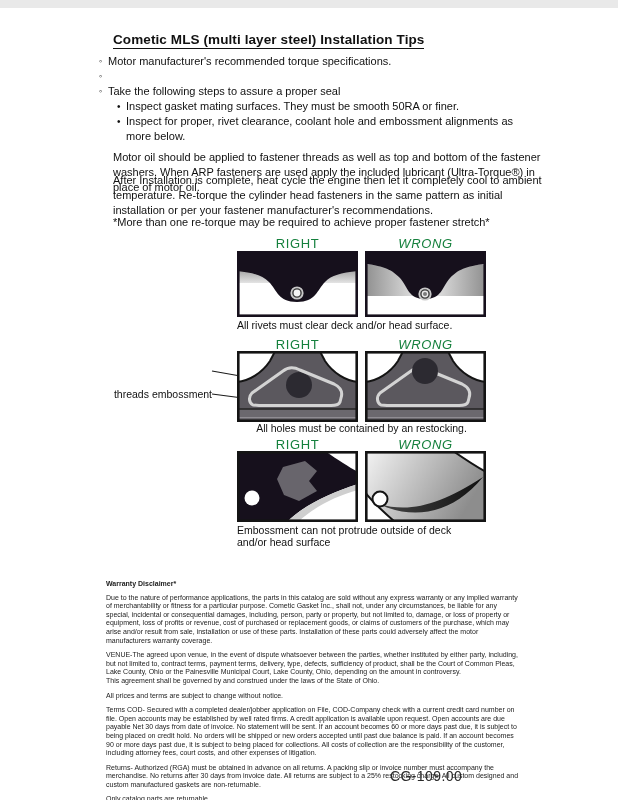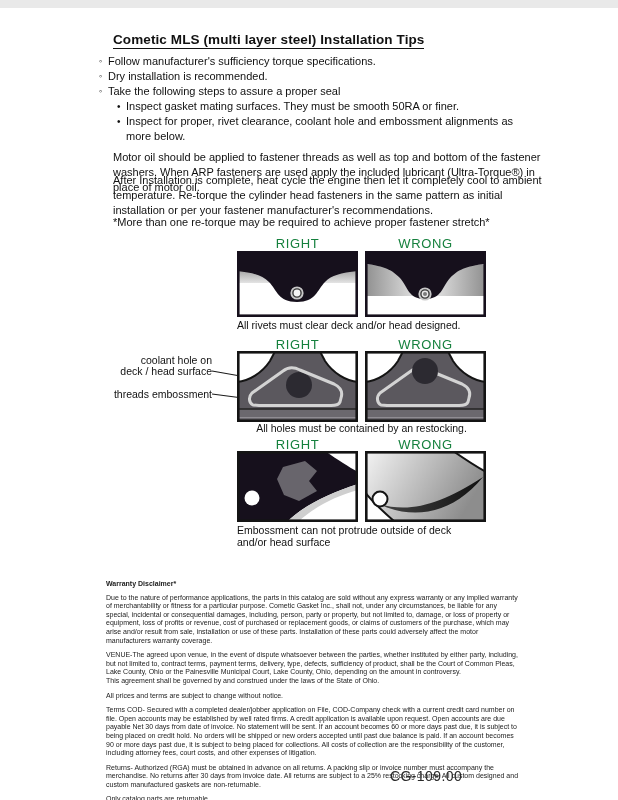--- a/index.html
+++ b/index.html
@@ -16,21 +16,21 @@
   .bullets{left:99px;top:46px;font-size:11px;line-height:14.9px;width:440px;}
   .bullet-line{display:flex;}
   .bullet-line .marker{width:9px;flex:0 0 9px;font-size:9px;line-height:15px;}
   .bullet-line.sub{padding-left:18px;}
   .bullet-line.sub .marker{font-size:10px;}
   .diesel-head{left:113px;top:117px;font-size:13px;font-weight:bold;}
   .para{left:113px;font-size:11px;line-height:14.9px;width:434px;white-space:pre-line;}
   .p1{top:142px;} .p2{top:165px;} .p3{top:207px;}
   .col-label{font-size:13px;letter-spacing:.6px;text-align:center;width:121px;color:#15803d;}
   .r1-lab{top:228px;} .r2-lab{top:329px;} .r3-lab{top:429px;}
-  .lab-left{left:237px;} .lab-right{left:365px;}
+  .lab-left{left:237px;} .lab-right{left:365px;font-style:italic;}
   .panel{display:block;}
   .pan-r1{top:243px;} .pan-r2{top:343px;} .pan-r3{top:443px;}
   .caption{font-size:10.5px;line-height:11.5px;color:#111;}
   .cap1{left:237px;top:312px;width:260px;}
   .cap2{left:237px;top:415px;width:249px;text-align:center;}
   .cap3{left:237px;top:517px;width:250px;white-space:pre-line;}
   .anno{font-size:10.5px;line-height:11px;text-align:right;width:124px;left:88px;color:#111;}
   .anno1{top:347px;white-space:pre-line;}
   .anno2{top:381px;}
   .leader{left:205px;top:352px;}
@@ -42,25 +42,24 @@
 </head>
 <body>
 
 <div class="page">
 
   <div class="abs title">Cometic MLS (multi layer steel) Installation Tips</div>
 
   <div class="abs bullets">
     <div class="bullet-line">
       <span class="marker">◦</span>
-      <span>Follow manufacturer's sufficiency torque specifications.</span>
+      <span>Motor manufacturer's recommended torque specifications.</span>
     </div>
     <div class="bullet-line">
       <span class="marker">◦</span>
-      <span>Dry installation is recommended.</span>
     </div>
     <div class="bullet-line">
       <span class="marker">◦</span>
       <span>Take the following steps to assure a proper seal</span>
     </div>
     <div class="bullet-line sub">
       <span class="marker">•</span>
       <span>Inspect gasket mating surfaces.  They must be smooth 50RA or finer.</span>
     </div>
     <div class="bullet-line sub">
@@ -107,27 +106,25 @@
     <rect x="0" y="45" width="121" height="21" fill="#ffffff"></rect>
     <path d="M0,0 H121 V13 C100,15 93,19 85,27 C77,36 77,48 60,48 C43,48 43,36 35,27 C27,19 20,15 0,13 Z" fill="#16101c"></path>
     <g>
       <circle cx="60" cy="43" r="6.6" fill="#c9c9c9"></circle>
       <circle cx="60" cy="43" r="4.1" fill="#e8e8e8" stroke="#3a3a3a" stroke-width="1.4"></circle>
       <circle cx="60" cy="43" r="2" fill="#7a7a7a"></circle>
     </g>
     <rect x="1.3" y="1.3" width="118.4" height="63.4" fill="none" stroke="#16101c" stroke-width="2.6"></rect>
   </svg>
 
-  <div class="abs caption cap1">All rivets must clear deck and/or head designed.</div>
+  <div class="abs caption cap1">All rivets must clear deck and/or head surface.</div>
 
   <div class="abs col-label r2-lab lab-left">RIGHT</div>
   <div class="abs col-label r2-lab lab-right">WRONG</div>
 
-  <div class="abs anno anno1">coolant hole on
-deck / head surface</div>
   <div class="abs anno anno2">threads embossment</div>
   <svg class="abs leader" width="100" height="50" viewBox="0 0 100 50">
     <line x1="7" y1="11" x2="92" y2="26" stroke="#1a1a1a" stroke-width="1.2"></line>
     <line x1="7" y1="34" x2="53" y2="40" stroke="#1a1a1a" stroke-width="1.2"></line>
   </svg>
 
   <svg class="abs panel pan-r2" style="left:237px" width="121" height="71" viewBox="0 0 121 71">
     <rect x="0" y="0" width="121" height="71" fill="#ffffff"></rect>
     <path d="M0,71 V31 C12,30 25,22 33,10 C35,6 37,3 38,0 H83 C84,3 86,6 88,10 C96,22 109,30 121,31 V71 Z" fill="#5b585e"></path>
     <path d="M0,31 C12,30 25,22 33,10 C35,6 37,3 38,0" fill="none" stroke="#141414" stroke-width="2"></path>

